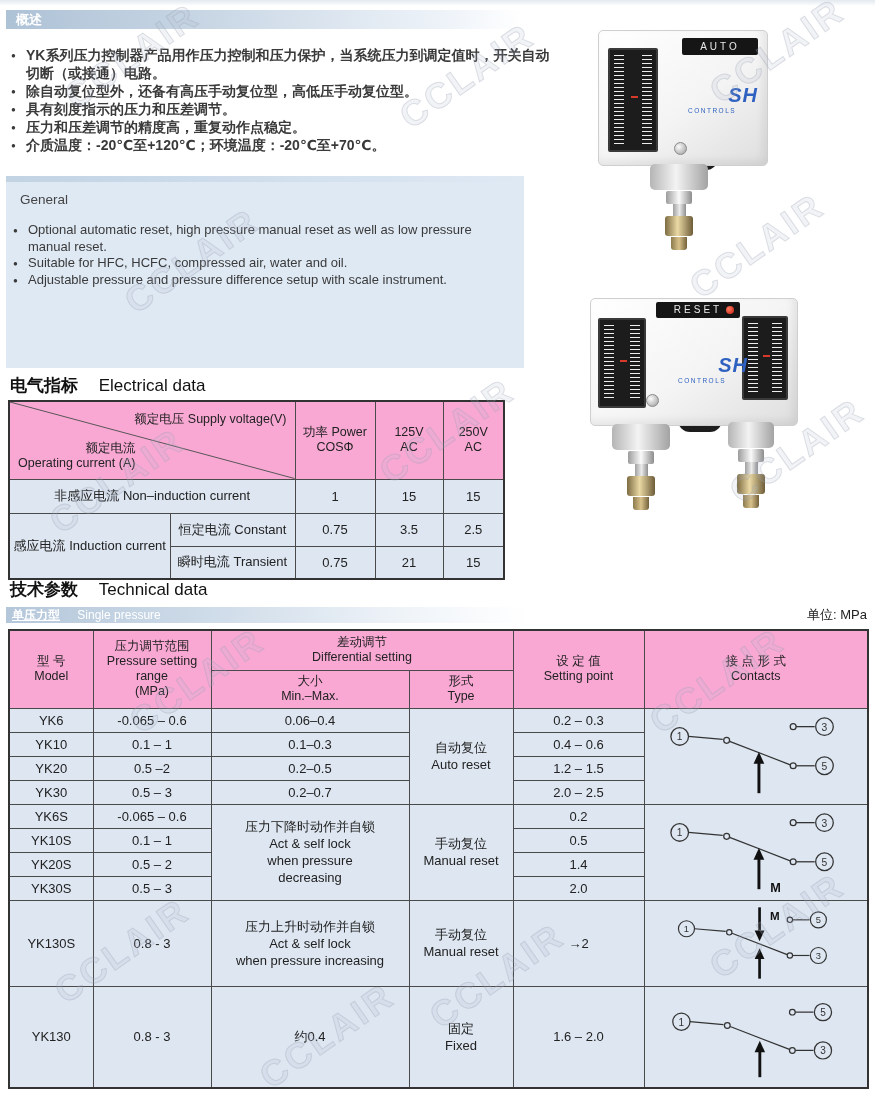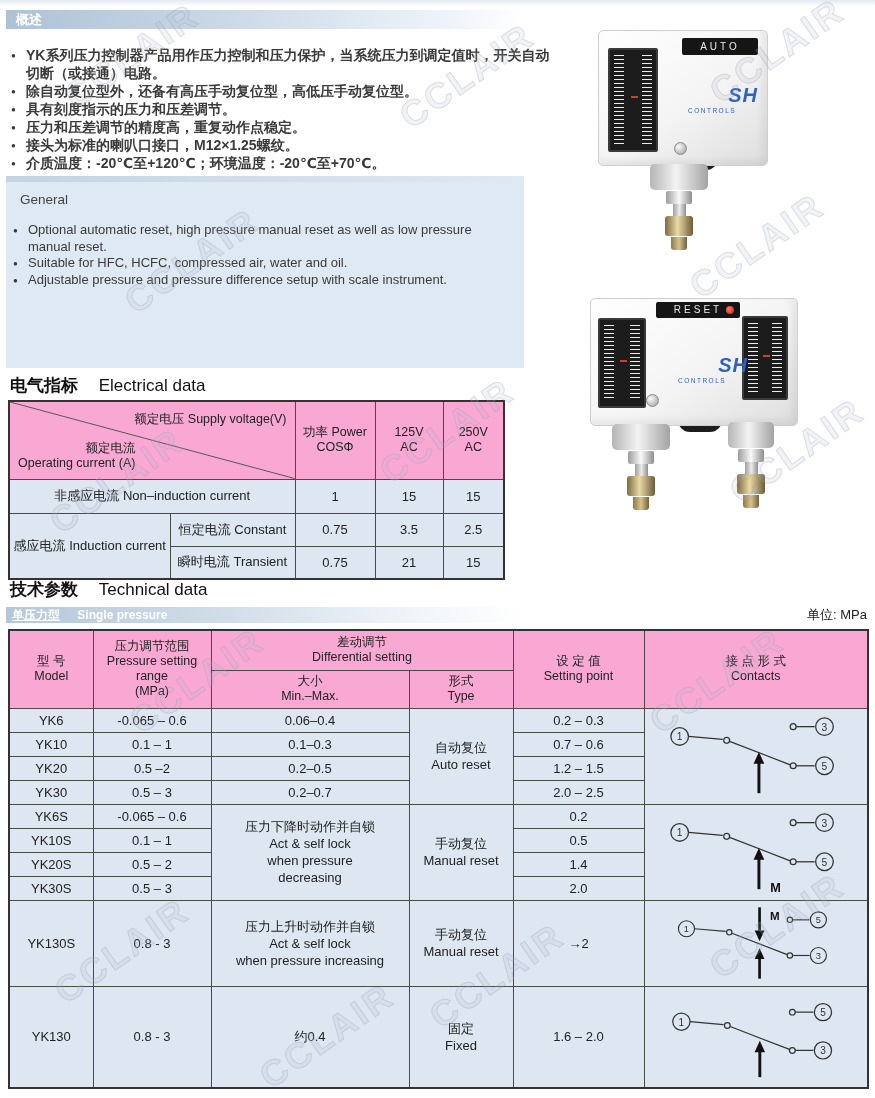--- a/index.html
+++ b/index.html
@@ -10,21 +10,21 @@
 
   
   .bar{position:absolute;color:#fff;font-weight:bold;}
   .overview-bar{left:6px;top:10px;width:516px;height:19px;line-height:19px;font-size:13px;
         padding-left:10px;box-sizing:border-box;
         background:linear-gradient(to right,#aec2d6 0%,#c9d7e5 40%,#eef3f9 85%,#fff 100%);}
   .band{left:6px;top:607px;width:522px;height:16px;line-height:16px;font-size:12px;
         padding-left:6px;box-sizing:border-box;
         background:linear-gradient(to right,#b4c7da 0%,#cfdce9 40%,#f2f6fa 80%,#fff 100%);}
   .band .zh{text-decoration:underline;margin-right:14px;}
-  .band .en{font-weight:bold;}
+  .band .en{font-weight:normal;}
 
   
   .bullets{list-style:none;margin:0;padding:0;position:absolute;}
   .bullets li{position:relative;padding-left:16px;color:#3a3a3a;}
   .bullets li:before{content:"\25CF";position:absolute;left:1px;top:1px;font-size:8px;color:#3a3a3a;}
   .zh-list{left:10px;top:46px;width:552px;font-size:14px;line-height:18px;font-weight:bold;}
   .en-list{left:12px;top:222px;width:496px;font-size:13px;line-height:16.5px;}
 
   .general-box{position:absolute;left:6px;top:176px;width:518px;height:192px;background:#dfe9f4;}
   .general-box:before{content:"";position:absolute;left:0;top:0;width:100%;height:6px;
@@ -97,21 +97,20 @@
   <div class="top-strip"></div>
 
   <div class="bar overview-bar">
     <span>概述</span>
   </div>
   <ul class="bullets zh-list">
     <li>YK系列压力控制器产品用作压力控制和压力保护，当系统压力到调定值时，开关自动切断（或接通）电路。</li>
     <li>除自动复位型外，还备有高压手动复位型，高低压手动复位型。</li>
     <li>具有刻度指示的压力和压差调节。</li>
     <li>压力和压差调节的精度高，重复动作点稳定。</li>
-    <li>接头为标准的喇叭口接口，M12×1.25螺纹。</li>
     <li>介质温度：-20℃至+120℃；环境温度：-20℃至+70℃。</li>
   </ul>
 
   <div class="general-box">
     <div class="general-title">General</div>
   </div>
   <ul class="bullets en-list">
     <li>Optional automatic reset, high pressure manual reset as well as low pressure manual reset.</li>
     <li>Suitable for HFC, HCFC, compressed air,  water and oil.</li>
     <li>Adjustable pressure and pressure difference setup with scale instrument.</li>
@@ -325,21 +324,21 @@
             <text x="170" y="20">3</text>
             <text x="170" y="60">5</text>
           </g>
         </svg>
       </td>
     </tr>
     <tr class="h24">
       <td class="blue">YK10</td>
       <td class="blue">0.1 – 1</td>
       <td class="blue">0.1–0.3</td>
-      <td class="blue">0.7 – 0.6</td>
+      <td class="blue">0.4 – 0.6</td>
     </tr>
     <tr class="h24">
       <td class="blue">YK20</td>
       <td class="blue">0.5 –2</td>
       <td class="blue">0.2–0.5</td>
       <td class="blue">1.2 – 1.5</td>
     </tr>
     <tr class="h24">
       <td class="blue">YK30</td>
       <td class="blue">0.5 – 3</td>

